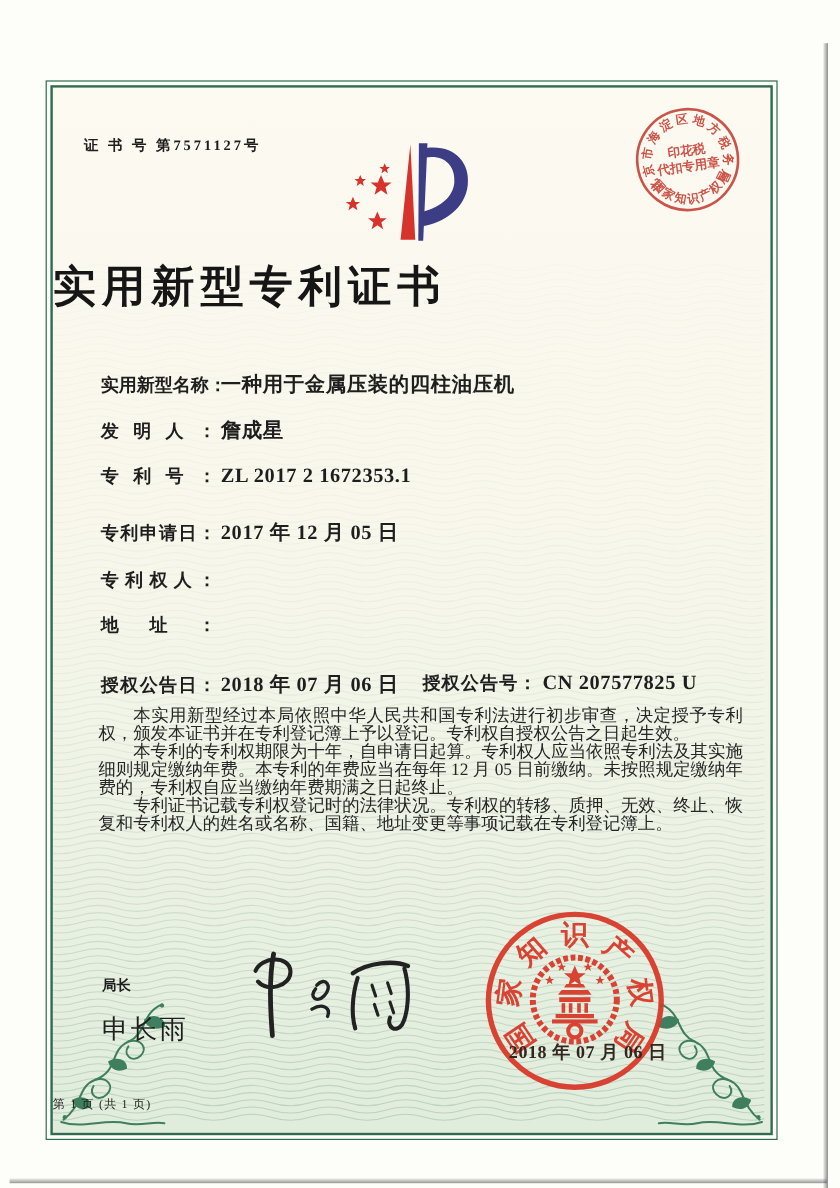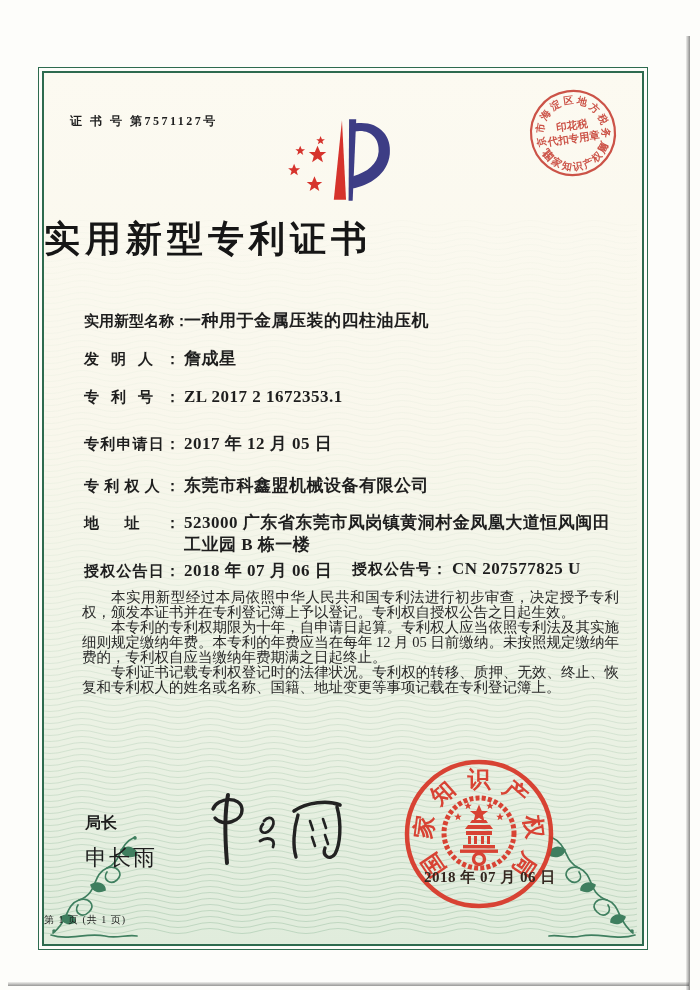--- a/index.html
+++ b/index.html
@@ -16,21 +16,21 @@
          letter-spacing:5px;color:#161616;}
   .row{position:absolute;left:40px;z-index:2;display:flex;align-items:baseline;white-space:nowrap;}
   .flabel{display:inline-block;width:96px;font-size:15px;font-weight:600;
           text-align:justify;text-align-last:justify;}
   .fvalue{margin-left:4px;font-size:17px;font-weight:600;letter-spacing:0.5px;}
   .addr .fvalue{white-space:normal;width:442px;line-height:22px;}
   .glabel{font-size:15px;font-weight:600;letter-spacing:1px;}
   .paras{left:38px;top:517px;width:537px;font-size:14.5px;line-height:15px;
          text-align:justify;color:#262626;z-index:2;}
   .paras p{margin:0;text-indent:2em;}
-  .director-title{left:41px;top:740px;font-size:16px;font-weight:600;}
+  .director-title{left:41px;top:740px;font-size:12px;font-weight:600;}
   .director-name{left:41px;top:770px;font-size:22px;font-weight:400;letter-spacing:2px;}
   .sig{left:150px;top:714px;width:170px;height:88px;z-index:2;}
   .seal{left:350px;top:676px;width:170px;height:170px;z-index:3;opacity:0.95;}
   .seal-date{left:380px;top:795px;font-size:15px;font-weight:bold;letter-spacing:0.5px;
              color:#33261f;z-index:4;white-space:nowrap;}
   .stamp{left:474px;top:5px;width:110px;height:110px;z-index:2;opacity:0.92;}
   .flourish{width:92px;height:104px;z-index:1;}
   .fl-bl{left:3px;top:762px;}
   .fl-br{left:503px;top:762px;transform:scaleX(-1);}
   .footer{left:0;top:840px;width:556px;font-size:10px;letter-spacing:1px;z-index:2;}
@@ -198,25 +198,23 @@
     <div class="row" style="top:314px">
       <span class="flabel">专利号：</span>
       <span class="fvalue">ZL 2017 2 1672353.1</span>
     </div>
     <div class="row" style="top:359px">
       <span class="flabel">专利申请日：</span>
       <span class="fvalue">2017 年 12 月 05 日</span>
     </div>
     <div class="row" style="top:401px">
       <span class="flabel">专利权人：</span>
-      <span class="fvalue">东莞市科鑫盟机械设备有限公司</span>
     </div>
     <div class="row addr" style="top:439px">
       <span class="flabel">地址：</span>
-      <span class="fvalue">523000 广东省东莞市凤岗镇黄洞村金凤凰大道恒风闽田工业园 B 栋一楼</span>
     </div>
     <div class="row" style="top:486px">
       <span class="flabel">授权公告日：</span>
       <span class="fvalue">2018 年 07 月 06 日</span>
     </div>
     <div class="row" style="left:308px;top:486px">
       <span class="glabel">授权公告号：</span>
       <span class="fvalue">CN 207577825 U</span>
     </div>
 

